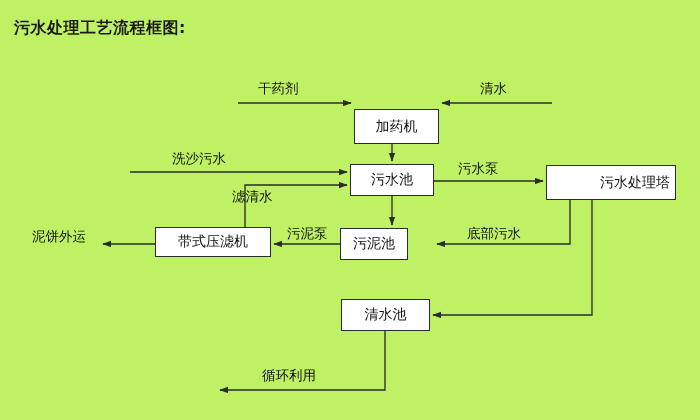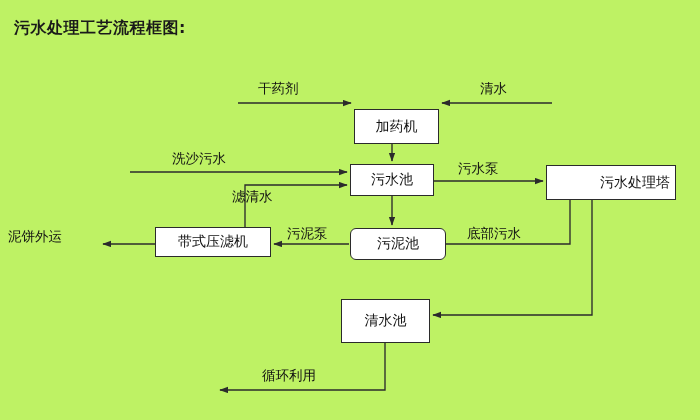--- a/index.html
+++ b/index.html
@@ -53,32 +53,32 @@
   </div>
 
   <div class="node" style="left:546px;top:165px;width:130px;height:35px;padding-left:48px;">
     <span>污水处理塔</span>
   </div>
 
   <div class="node" style="left:155px;top:227px;width:116px;height:30px;">
     <span>带式压滤机</span>
   </div>
 
-  <div class="node" style="left:350px;top:228px;width:96px;height:32px;border-radius:6px;">
+  <div class="node" style="left:340px;top:228px;width:68px;height:32px;">
     <span>污泥池</span>
   </div>
 
-  <div class="node" style="left:341px;top:299px;width:89px;height:44px;">
+  <div class="node" style="left:341px;top:299px;width:89px;height:32px;">
     <span>清水池</span>
   </div>
 
   <div class="term-label" style="left:258px;top:80px;">干药剂</div>
   <div class="term-label" style="left:480px;top:80px;">清水</div>
   <div class="term-label" style="left:172px;top:150px;">洗沙污水</div>
-  <div class="term-label" style="left:8px;top:228px;">泥饼外运</div>
+  <div class="term-label" style="left:32px;top:228px;">泥饼外运</div>
 
   <div class="edge-label" style="left:232px;top:188px;font-family:Liberation Serif, serif;">滤清水</div>
   <div class="edge-label" style="left:458px;top:160px;">污水泵</div>
   <div class="edge-label" style="left:287px;top:225px;">污泥泵</div>
   <div class="edge-label" style="left:467px;top:225px;">底部污水</div>
   <div class="edge-label" style="left:262px;top:367px;">循环利用</div>
 
 </div>
 
 </body></html>

